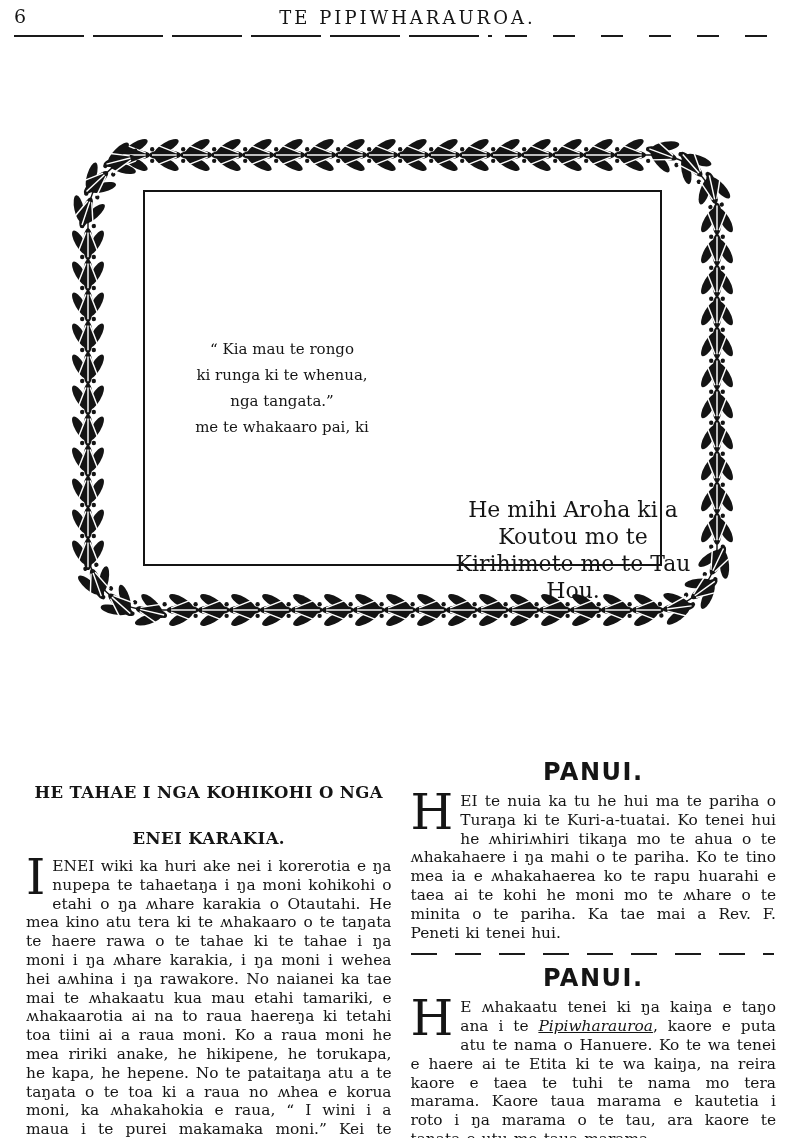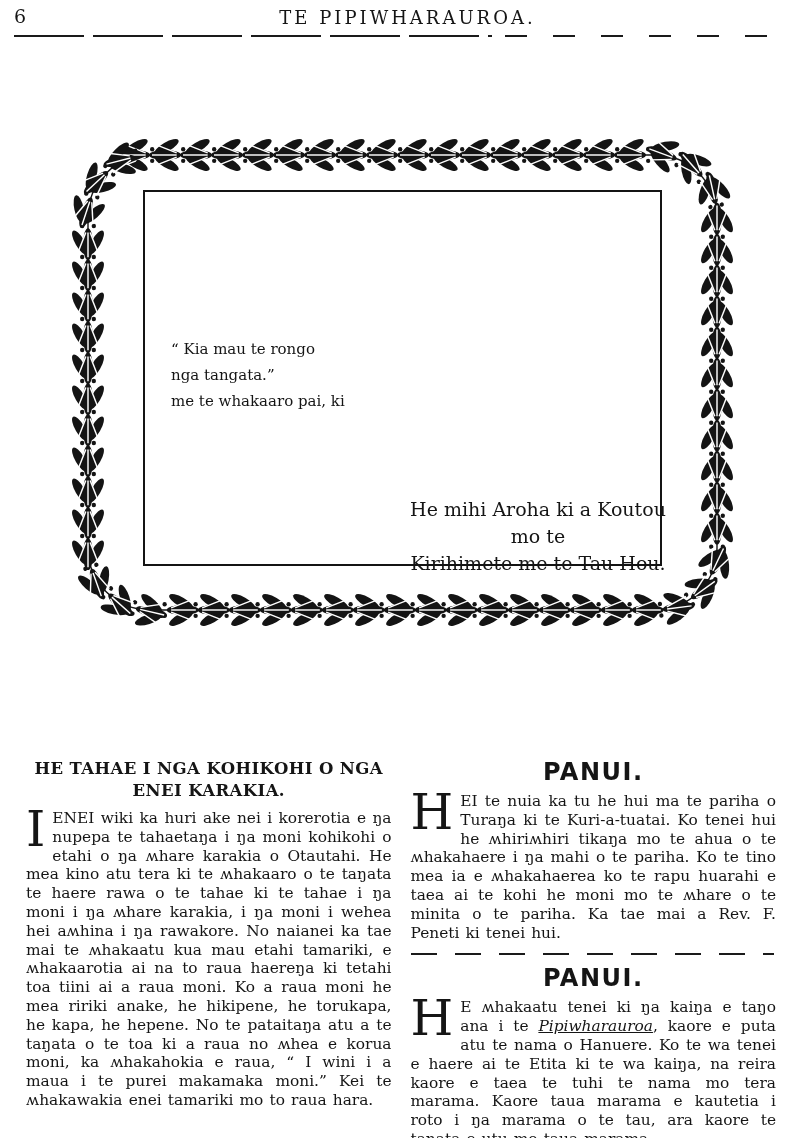--- a/index.html
+++ b/index.html
@@ -12,32 +12,32 @@
   .hrule{position:absolute;height:2px;}
   #hrule-a{left:14px;width:478px;top:35px;
     background:repeating-linear-gradient(90deg,#1a1a1a 0 70px,transparent 70px 79px);}
   #hrule-b{left:505px;right:14px;top:35px;
     background:repeating-linear-gradient(90deg,#1a1a1a 0 22px,transparent 22px 48px);}
   
   #deco{position:absolute;left:0;top:0;pointer-events:none;}
   
   #card{position:absolute;left:143px;top:190px;width:515px;height:372px;
         border:2.5px solid #141414;background:#fff;}
-  #motto{position:absolute;left:171px;top:336px;width:222px;text-align:left;
+  #motto{position:absolute;left:171px;top:336px;width:222px;text-align:center;
          font-size:15px;line-height:26px;}
   #motto span{display:block;}
-  #greeting{position:absolute;left:394px;top:496px;width:288px;text-align:center;
-            font-size:19px;line-height:27px;}
+  #greeting{position:absolute;left:429px;top:496px;width:288px;text-align:center;
+            font-size:22px;line-height:27px;}
   #greeting span{display:block;}
   
   #columns{position:absolute;left:26px;top:758px;width:750px;display:flex;gap:19px;}
   .col{width:366px;}
   .art-heading{text-align:center;font-weight:bold;font-size:16.5px;line-height:22px;
                letter-spacing:.4px;margin-bottom:7px;}
-  .art-heading span{display:block;}
+  .art-heading span{display:block;margin-top:24px;}
   .panui{text-align:center;font-family:"DejaVu Sans",sans-serif;font-weight:bold;
          font-size:24px;letter-spacing:1.5px;margin:0 0 6px 0;}
   .body-text{font-size:15.4px;line-height:18.8px;text-align:justify;word-spacing:1.2px;
              margin:0;}
   .dropcap{float:left;font-size:49px;line-height:38px;padding:2px 7px 0 0;}
   .italic{font-style:italic;text-decoration:underline;}
   .col-divider{height:2px;margin:11px 2px 9px 0;
     background:repeating-linear-gradient(90deg,#1a1a1a 0 26px,transparent 26px 44px);}
 </style>
 </head>
@@ -181,20 +181,21 @@
       <path d="M92,70 C82,80 70,86 56,88 C70,91 86,88 96,79 Z"></path>
       <path d="M100,72 q14,9 28,4" stroke="#fff" fill="none" stroke-width="2"></path>
       <path d="M96,62 q10,6 20,5" stroke="#fff" fill="none" stroke-width="1.3"></path>
     </g>
   </svg>
 
   <div id="card"></div>
 
   <div id="motto">
     <span>“ Kia mau te rongo</span>
+    <span>ki runga ki te whenua,</span>
     <span>nga tangata.”</span>
     <span>me te whakaaro pai, ki</span>
   </div>
 
   <div id="greeting">
     <span>He mihi Aroha ki a Koutou mo te</span>
     <span>Kirihimete me te Tau Hou.</span>
   </div>
 
   <div id="columns">

